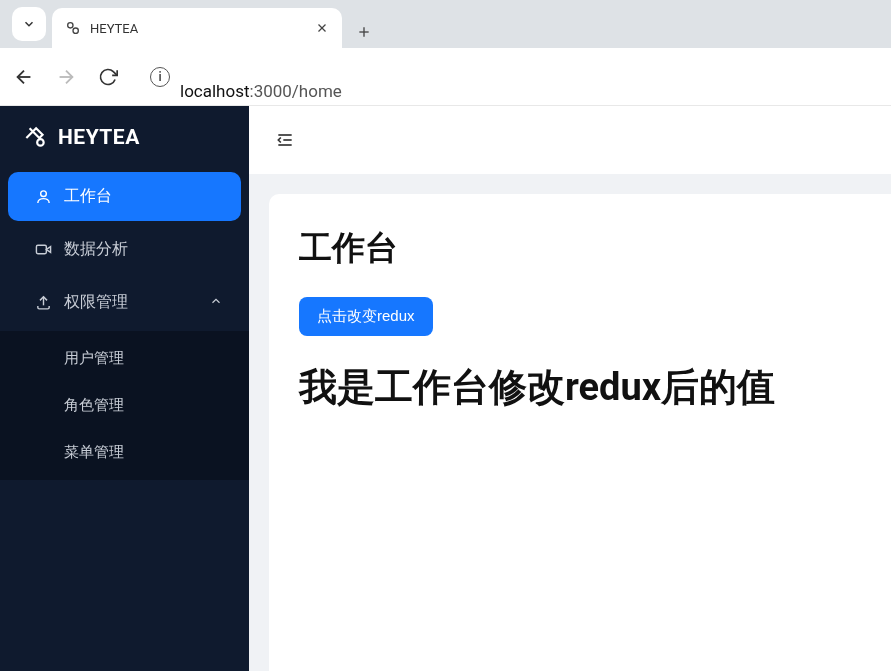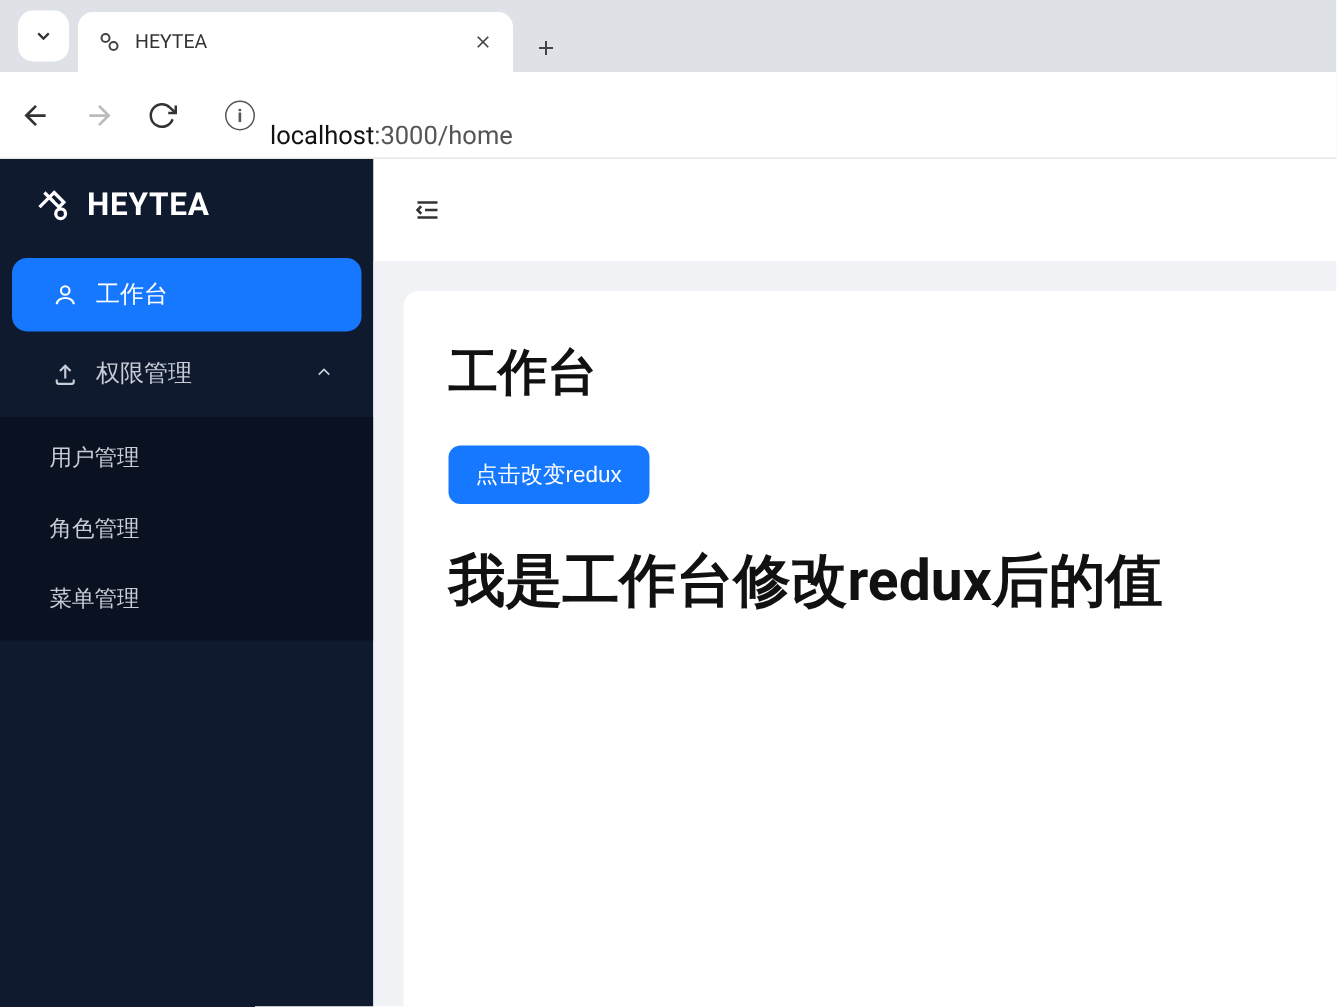--- a/index.html
+++ b/index.html
@@ -30,21 +30,21 @@
     .sidebar-header { display: flex; align-items: center; gap: 10px; padding: 18px 20px 16px 22px; }
     .brand-icon { width: 26px; height: 26px; }
     .brand-name { font-size: 21px; font-weight: 700; letter-spacing: 0.5px; }
     
     .menu { padding: 6px 4px 0 4px; }
     .menu-item { display: flex; align-items: center; gap: 12px; padding: 14px 16px 14px 26px; font-size: 16px; color: #c8cdd6; cursor: pointer; border-radius: 10px; margin: 0 4px 4px 4px; position: relative; }
     .menu-item.active { background: #1677ff; color: #fff; }
     .menu-item .icon { width: 18px; height: 18px; display: flex; align-items: center; justify-content: center; flex-shrink: 0; }
     .menu-chevron { position: absolute; right: 18px; }
     .submenu { background: #0a1221; padding: 4px 0; }
-    .submenu-item { padding: 14px 16px 14px 33px; font-size: 15px; color: #c8cdd6; cursor: pointer; }
+    .submenu-item { padding: 14px 16px 14px 64px; font-size: 15px; color: #c8cdd6; cursor: pointer; }
     
     .main { flex: 1; background: #fff; display: flex; flex-direction: column; }
     .topbar { height: 68px; display: flex; align-items: center; padding: 0 26px; }
     .collapse-btn { width: 20px; height: 20px; cursor: pointer; color: #333; }
     
     .content-wrap { flex: 1; background: #f0f2f5; padding: 20px 0 0 20px; }
     .content-card { background: #fff; border-radius: 10px 0 0 0; padding: 32px 30px; min-height: 100%; }
     .page-title { font-size: 33px; font-weight: 700; color: #111; margin-bottom: 26px; }
     .btn-row { display: flex; gap: 23px; margin-bottom: 26px; justify-content: space-between; }
     .btn { background: #1677ff; color: #fff; border: none; border-radius: 8px; padding: 10px 18px; font-size: 15px; cursor: pointer; }
@@ -126,20 +126,29 @@
           <svg width="17" height="17" viewBox="0 0 24 24" fill="none" stroke="currentColor" stroke-width="2">
               <circle cx="12" cy="8" r="4"></circle>
               <path d="M4 21c0-4 4-6 8-6s8 2 8 6"></path>
             </svg>
         </span>
         <span>工作台</span>
       </div>
       <div class="menu-item">
         <span class="icon">
           <svg width="17" height="17" viewBox="0 0 24 24" fill="none" stroke="currentColor" stroke-width="2">
+              <rect x="2" y="6" width="14" height="12" rx="2"></rect>
+              <polygon points="22 8 16 12 22 16 22 8"></polygon>
+            </svg>
+        </span>
+        <span>数据分析</span>
+      </div>
+      <div class="menu-item">
+        <span class="icon">
+          <svg width="17" height="17" viewBox="0 0 24 24" fill="none" stroke="currentColor" stroke-width="2">
               <path d="M4 17v2a2 2 0 0 0 2 2h12a2 2 0 0 0 2-2v-2"></path>
               <polyline points="7 9 12 4 17 9"></polyline>
               <line x1="12" y1="4" x2="12" y2="16"></line>
             </svg>
         </span>
         <span>权限管理</span>
         <span class="menu-chevron">
           <svg width="14" height="14" viewBox="0 0 24 24" fill="none" stroke="currentColor" stroke-width="2">
               <polyline points="18 15 12 9 6 15"></polyline>
             </svg>

